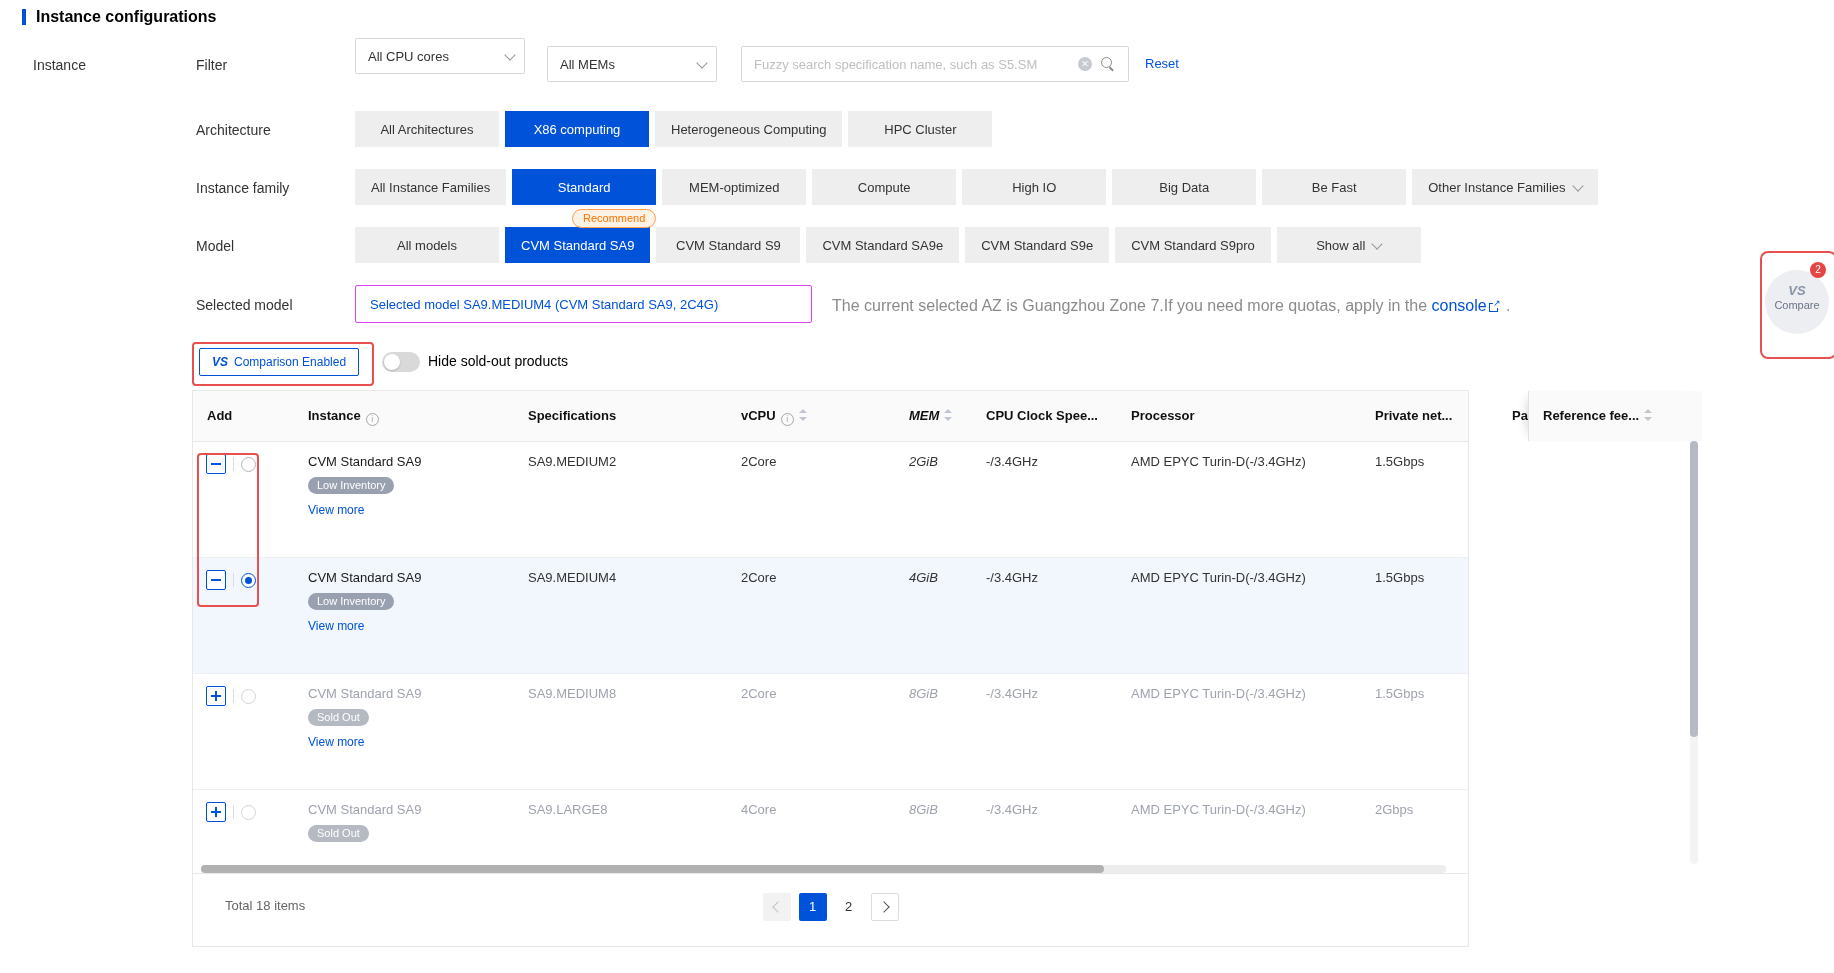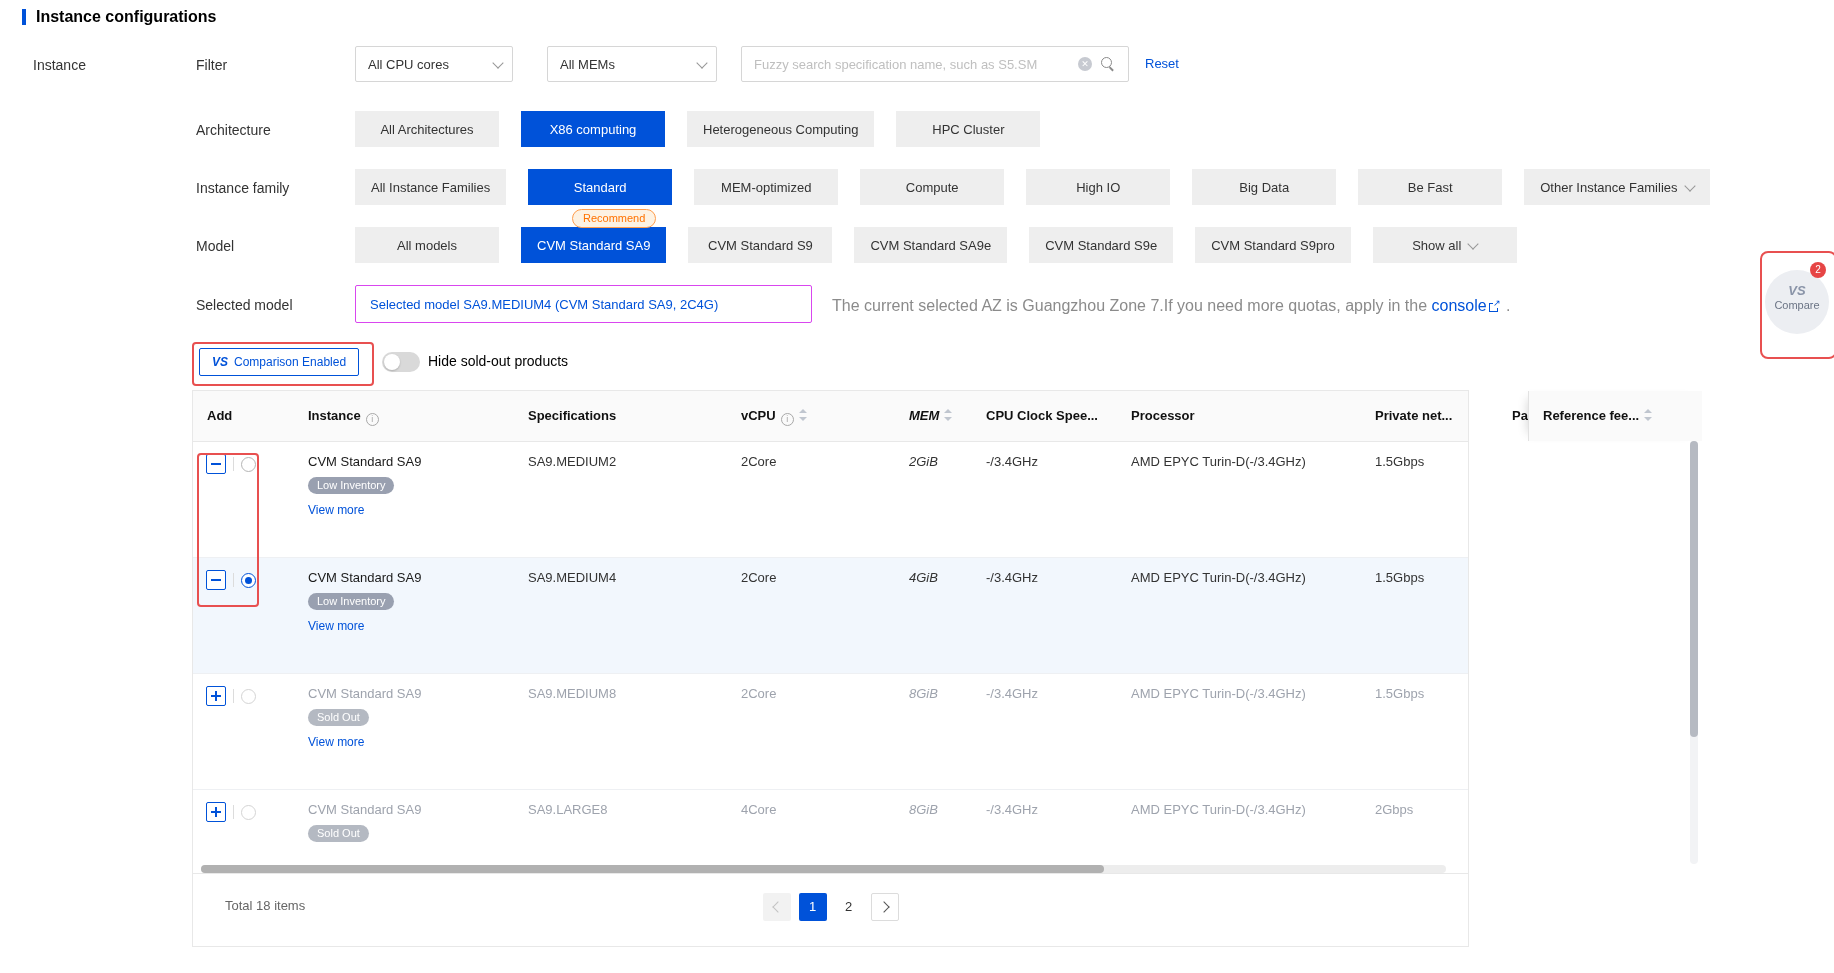--- a/index.html
+++ b/index.html
@@ -25,21 +25,21 @@
   .search-box input::placeholder{color:#bfbfbf;}
   .clear-ic{width:14px;height:14px;border-radius:50%;background:#c7cad1;color:#fff;font-size:9px;line-height:14px;
     text-align:center;margin-right:8px;cursor:pointer;flex:0 0 auto;}
   .clear-ic::before{content:"\2715";}
   .mag{position:relative;width:16px;height:16px;margin-right:12px;cursor:pointer;flex:0 0 auto;}
   .mag::before{content:"";position:absolute;width:9px;height:9px;border:1.5px solid #8a8a8a;border-radius:50%;top:1px;left:1px;}
   .mag::after{content:"";position:absolute;width:5px;height:1.5px;background:#8a8a8a;transform:rotate(45deg);top:12px;left:9px;}
   .reset-link{position:absolute;left:1145px;top:56px;color:#0052d9;font-size:13px;cursor:pointer;}
   
   .seg-row{position:absolute;left:355px;display:flex;}
-  .seg{height:36px;min-width:144px;box-sizing:border-box;padding:0 16px;margin-right:22px;background:#eee;
+  .seg{height:36px;min-width:144px;box-sizing:border-box;padding:0 16px;margin-right:6px;background:#eee;
     color:#333;font-size:13px;display:inline-flex;align-items:center;justify-content:center;cursor:pointer;white-space:nowrap;}
   .seg.sel{background:#0052d9;color:#fff;}
   .recommend-badge{position:absolute;left:572px;top:209px;z-index:3;background:#fdf2e3;border:1px solid #ff9d4d;
     color:#ff7200;font-size:11px;line-height:17px;padding:0 10px;border-radius:10px;white-space:nowrap;}
   
   .sel-model-box{position:absolute;left:355px;top:285px;width:457px;height:38px;box-sizing:border-box;
     border:1px solid #d946ef;border-radius:2px;display:flex;align-items:center;padding:0 14px;color:#0052d9;
     font-size:13px;background:#fff;white-space:nowrap;cursor:pointer;}
   .az-note{position:absolute;left:832px;top:297px;font-size:16px;color:#8b8b8b;white-space:nowrap;}
   .console-link{color:#0052d9;cursor:pointer;}
@@ -129,21 +129,21 @@
 
 <div class="title-wrap">
   <span class="title-bar"></span>
   <h1 class="page-title">Instance configurations</h1>
 </div>
 
 <div class="rail-label">Instance</div>
 
 <div class="form-label" style="top:57px">Filter</div>
 
-<div class="select" style="left:355px;top:46px;width:158px">
+<div class="select" style="left:355px;top:38px;width:170px">
   <span>All CPU cores</span>
   <i class="chev"></i>
 </div>
 
 <div class="select" style="left:547px;top:46px;width:170px">
   <span>All MEMs</span>
   <i class="chev"></i>
 </div>
 
 <div class="search-box">

